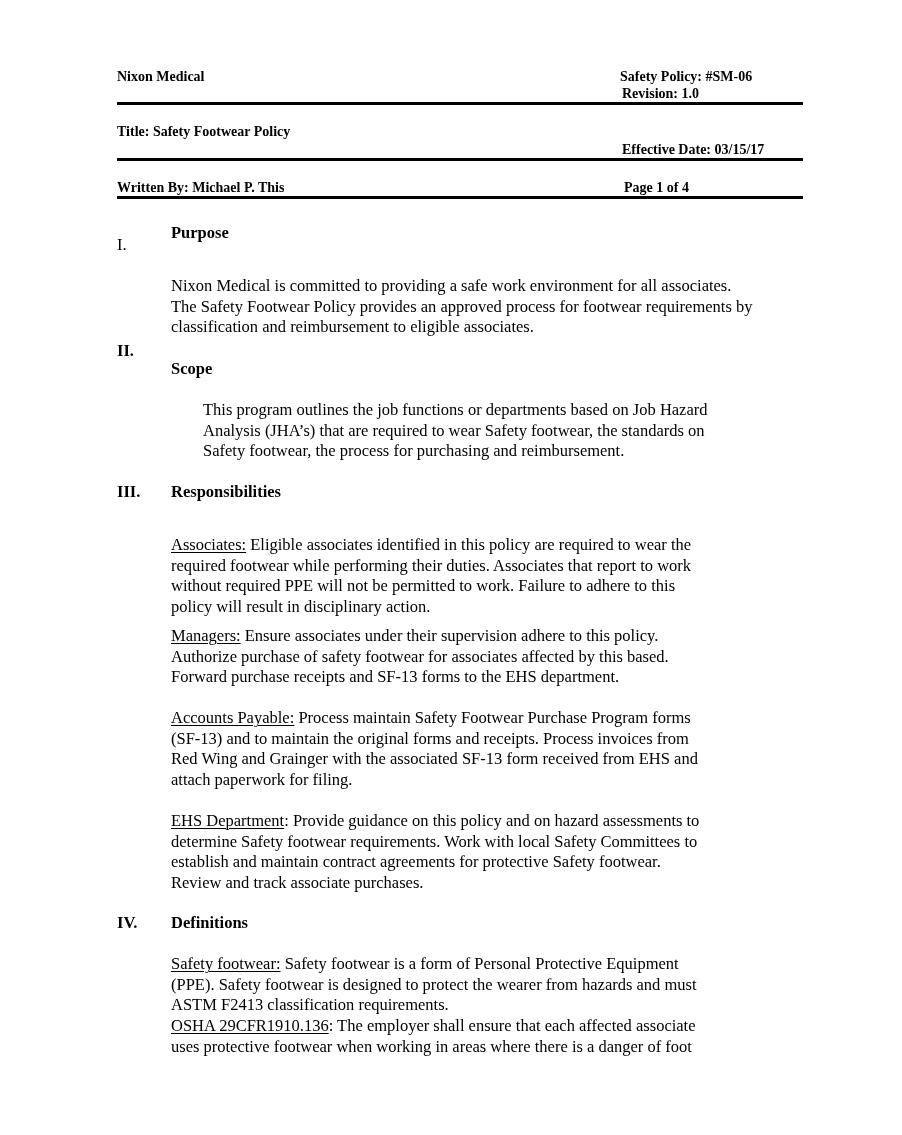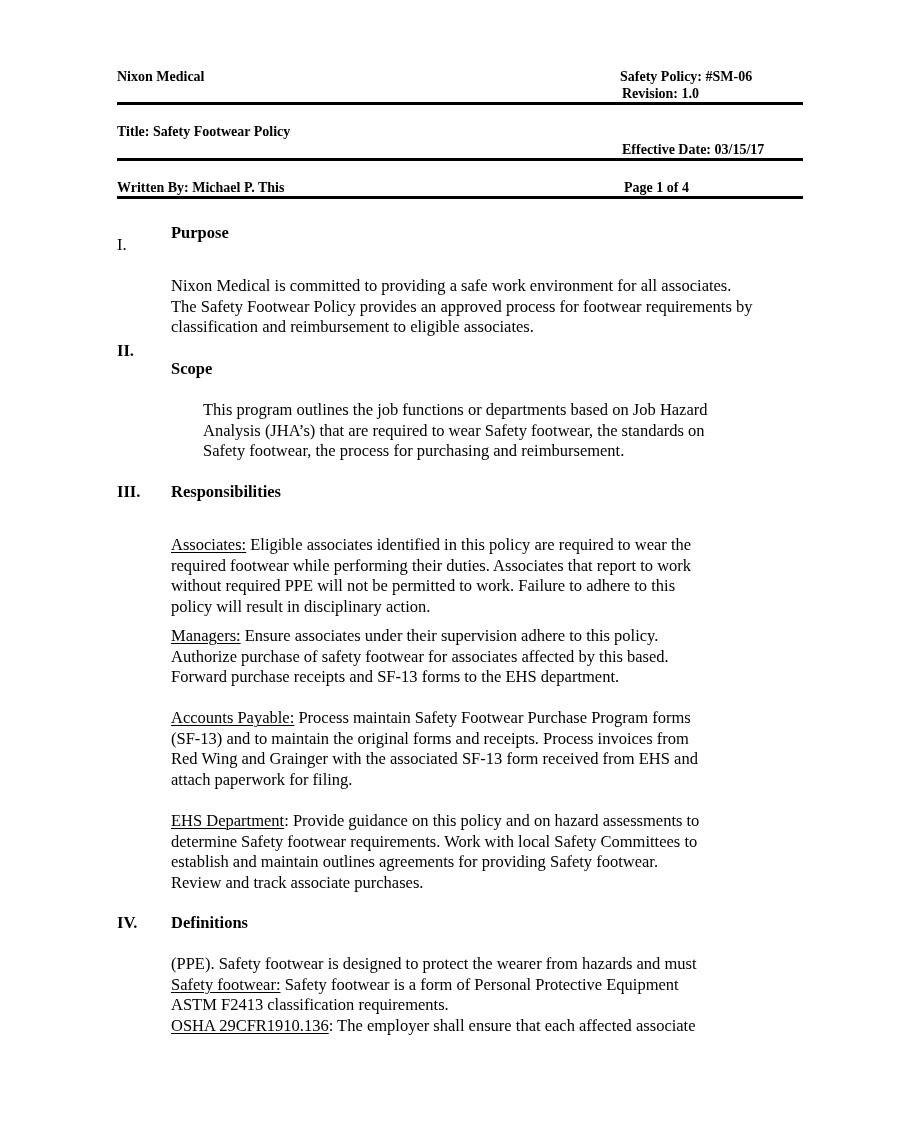--- a/index.html
+++ b/index.html
@@ -72,28 +72,29 @@
   <div class="para" style="top:708px;">
     <span class="line"><span class="u">Accounts Payable:</span><span> Process maintain Safety Footwear Purchase Program forms</span></span>
     <span class="line">(SF-13) and to maintain the original forms and receipts. Process invoices from</span>
     <span class="line">Red Wing and Grainger with the associated SF-13 form received from EHS and</span>
     <span class="line">attach paperwork for filing.</span>
   </div>
 
   <div class="para" style="top:811px;">
     <span class="line"><span class="u">EHS Department</span><span>: Provide guidance on this policy and on hazard assessments to</span></span>
     <span class="line">determine Safety footwear requirements. Work with local Safety Committees to</span>
-    <span class="line">establish and maintain outlines agreements for providing Safety footwear.</span>
+    <span class="line">establish and maintain contract agreements for protective Safety footwear.</span>
     <span class="line">Review and track associate purchases.</span>
   </div>
 </div>
 
 <div>
   <div class="sec-num bold" style="top:913px;">IV.</div>
   <div class="sec-title" style="top:913px;">Definitions</div>
 
   <div class="para" style="top:954px;">
+    <span class="line"><span class="u">Safety footwear:</span><span> Safety footwear is a form of Personal Protective Equipment</span></span>
     <span class="line">(PPE). Safety footwear is designed to protect the wearer from hazards and must</span>
-    <span class="line"><span class="u">Safety footwear:</span><span> Safety footwear is a form of Personal Protective Equipment</span></span>
     <span class="line">ASTM F2413 classification requirements.</span>
     <span class="line"><span class="u">OSHA 29CFR1910.136</span><span>: The employer shall ensure that each affected associate</span></span>
+    <span class="line">uses protective footwear when working in areas where there is a danger of foot</span>
   </div>
 </div>
 
 </body></html>

